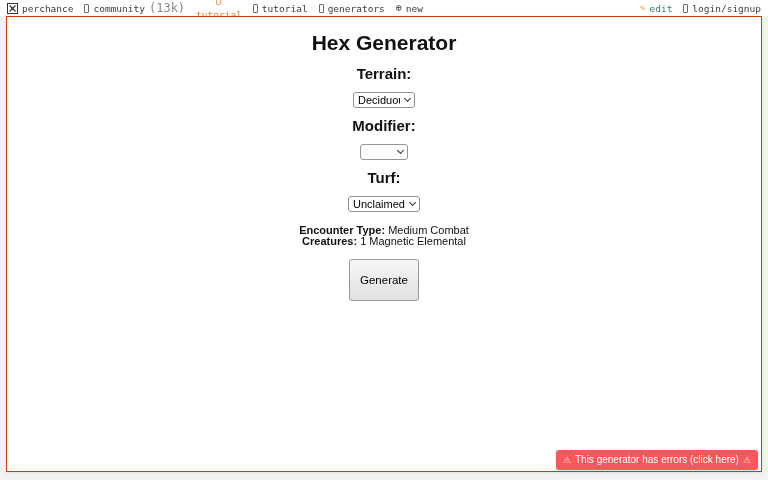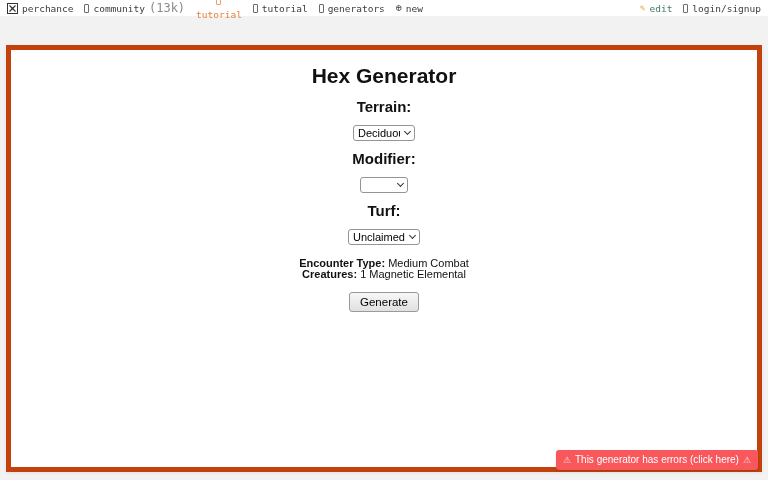--- a/index.html
+++ b/index.html
@@ -30,25 +30,24 @@
   .plus-icon { font-size: 10px; line-height: 10px; color: #3c3c3c; }
   .pencil-icon { font-size: 9px; line-height: 9px; color: #eda43b; }
   .edit-link { color: #3d7a6b; }
   .suffix { font-size: 12px; color: #8a8a8a; }
   .logo-box { display: inline-block; width: 11px; height: 11px; }
 
   
   .content {
     position: absolute; left: 6px; right: 6px; top: 16px; bottom: 8px;
     background: #fff;
-    border: 5px solid #c2410c;
+    border: 1px solid #c2410c;
     box-shadow: 0 1px 3px rgba(0,0,0,0.07);
     text-align: center;
     overflow: hidden;
-    margin-top: 29px;
   }
   .gen-title {
     margin-top: 13px;
     font-size: 21px; line-height: 26px; font-weight: bold; color: #111;
   }
   .field-label {
     margin-top: 10px;
     font-size: 15px; font-weight: bold; color: #111;
     line-height: 15px;
   }
@@ -76,21 +75,21 @@
   .results { margin-top: 13px; font-size: 11px; line-height: 11px; color: #111; }
   .results .rline { margin-top: 0; }
   .results b { font-weight: bold; }
 
   .gen-btn-row { margin-top: 12px; }
   button.generate {
     font-family: "Liberation Sans", sans-serif;
     font-size: 11.5px; color: #000;
     background: linear-gradient(#f7f7f7, #e0e0e0);
     border: 1px solid #9a9a9a; border-radius: 3px;
-    padding: 3px 10px;
+    padding: 14px 10px;
     cursor: pointer;
   }
 
   
   .error-badge {
     position: absolute; right: 10px; bottom: 10px;
     background: #f8575c; color: #fff;
     font-size: 10px; line-height: 10px;
     padding: 5px 7px;
     border-radius: 3px;

